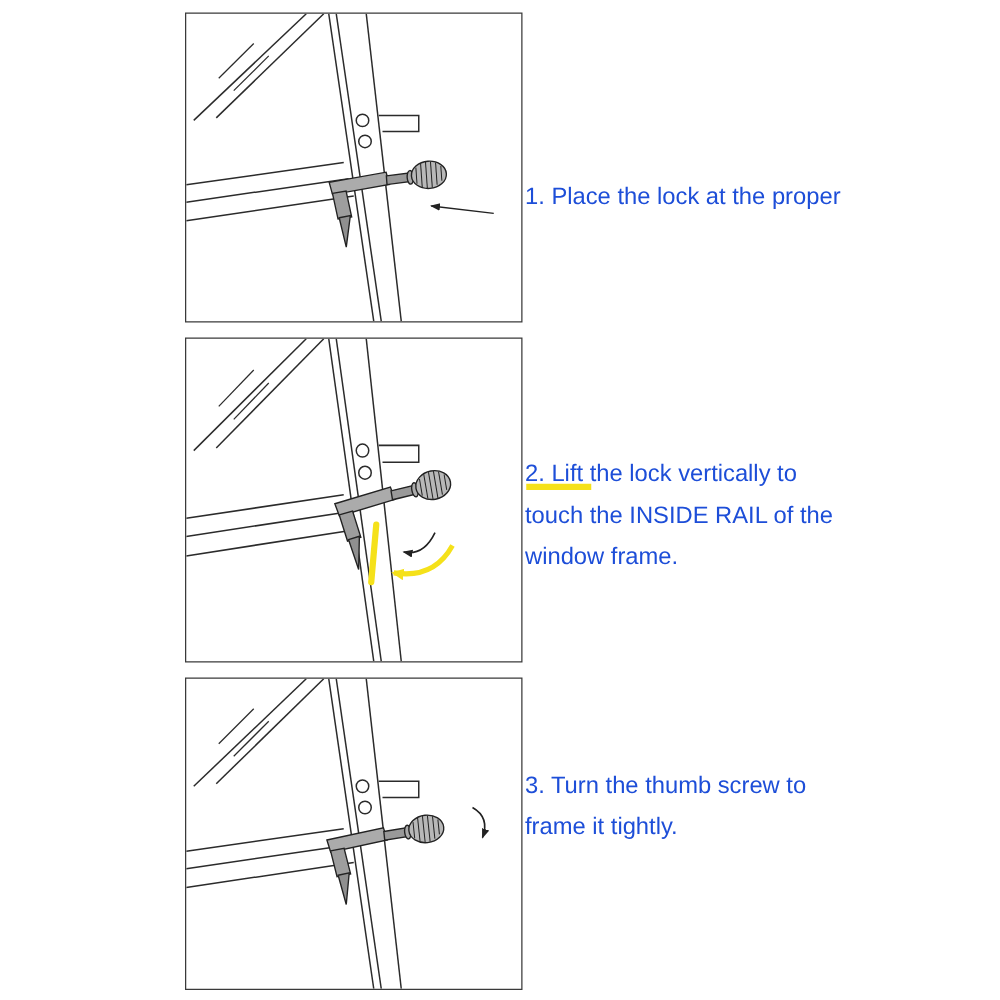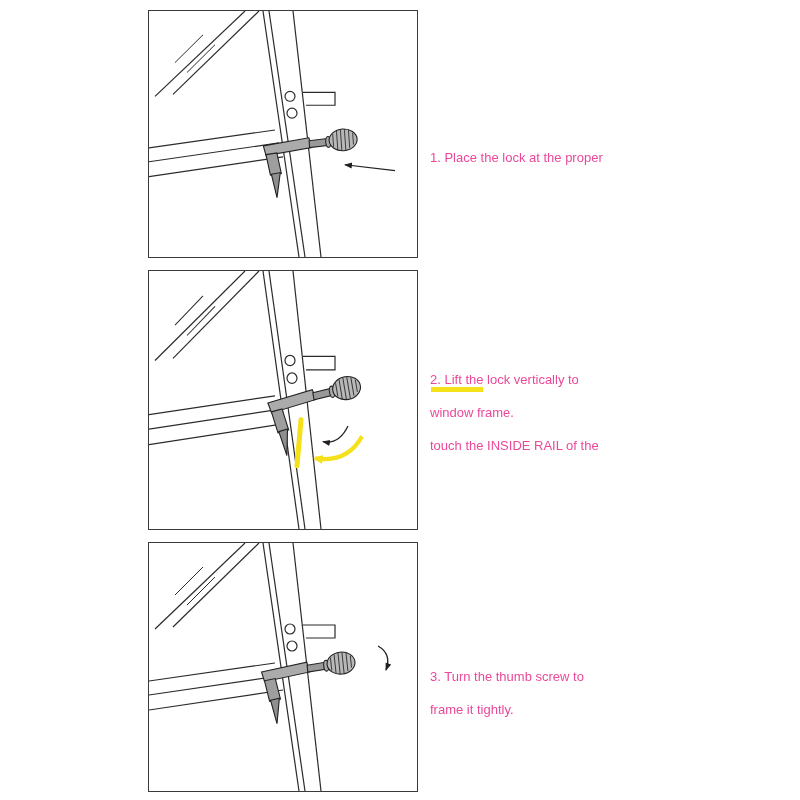--- a/index.html
+++ b/index.html
@@ -5,24 +5,24 @@
   * { margin:0; padding:0; box-sizing:border-box; }
   html,body { width:800px; height:800px; background:#ffffff; font-family:"Liberation Sans", sans-serif; }
   .page { position:relative; width:800px; height:800px; background:#fff; overflow:hidden; }
 
   .panel { position:absolute; left:148px; width:270px; border:1px solid #3a3a3a; background:#fff; }
   #panel-1 { top:10px;  height:248px; }
   #panel-2 { top:270px; height:260px; }
   #panel-3 { top:542px; height:250px; }
   .panel svg { display:block; width:100%; height:100%; }
 
-  .caption { position:absolute; left:420px; width:255px; font-size:13px; line-height:33px; color:#ec4899;margin-left:10px; }
+  .caption { position:absolute; left:420px; width:255px; font-size:19px; line-height:33px; color:#1d4ed8; }
   #caption-1 { top:141px; }
   #caption-2 { top:363px; }
-  #caption-3 { top:660px; }
+  #caption-3 { top:612px; }
   .cap-line { position:relative; white-space:nowrap; }
   .cap-line > span { position:relative; z-index:2; }
   .hl { position:absolute; left:1px; bottom:4px; width:52px; height:5px; background:#F5E11A; z-index:1; }
   .defs-holder { position:absolute; width:0; height:0; overflow:hidden; }
 </style>
 </head>
 <body>
 
 <div class="page">
 
@@ -92,22 +92,22 @@
       </g>
       <path d="M213,159 Q198,185 166,180" stroke="#F5E11A" stroke-width="4" fill="none" marker-end="url(#ah-yellow)"></path>
       <path d="M199,149 Q190,167 174,164" stroke="#222" stroke-width="1.3" fill="none" marker-end="url(#ah-black)"></path>
     </svg>
   </div>
   <div class="caption" id="caption-2">
     <div class="cap-line">
       <i class="hl"></i>
       <span>2. Lift the lock vertically to</span>
     </div>
+    <div class="cap-line"><span>touch the INSIDE RAIL of the</span></div>
     <div class="cap-line"><span>window frame.</span></div>
-    <div class="cap-line"><span>touch the INSIDE RAIL of the</span></div>
   </div>
 
   <div class="panel" id="panel-3">
     <svg viewBox="0 0 268 248" preserveAspectRatio="none">
       <use href="#window-base"></use>
       <g transform="translate(112,124) rotate(-6)">
         <use href="#lock-device"></use>
       </g>
       <g>
         <path d="M229,103 Q243,111 237,127" stroke="#222" stroke-width="1.3" fill="none" marker-end="url(#ah-black)"></path>

